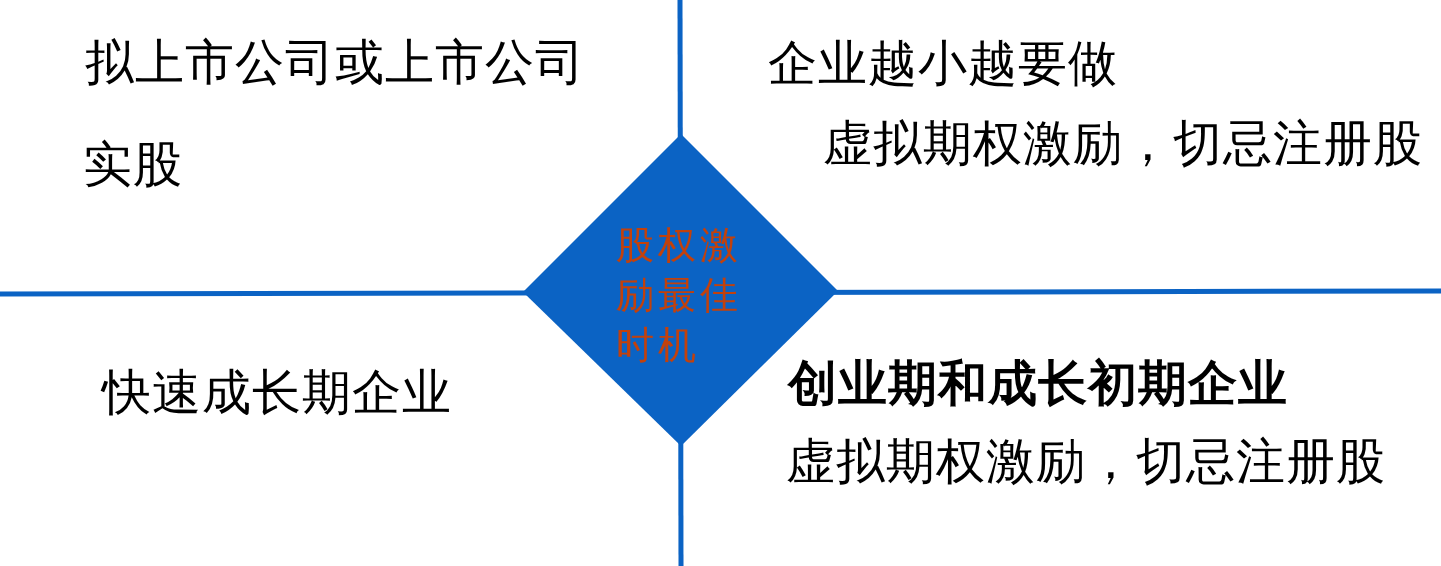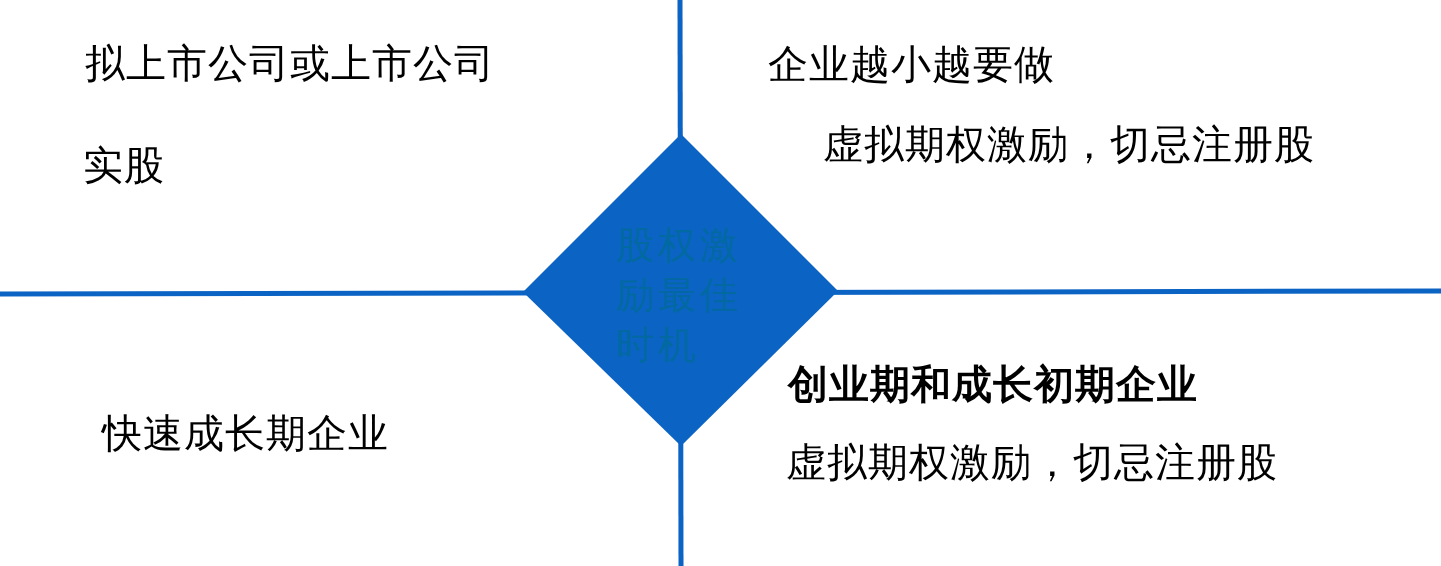--- a/index.html
+++ b/index.html
@@ -21,34 +21,34 @@
       width: 1441px;
       height: 566px;
     }
     svg.axes {
       position: absolute;
       left: 0; top: 0;
     }
     .label {
       position: absolute;
       white-space: nowrap;
-      font-size: 40px;
+      font-size: 49px;
       line-height: 48px;
       letter-spacing: 1px;
       color: #000;
     }
     .center-text {
       position: absolute;
       left: 616px;
       top: 220px;
       width: 135px;
       font-size: 38px;
       line-height: 50px;
       letter-spacing: 4px;
-      color: #0369a1;
+      color: #c2410c;
       white-space: normal;
       word-break: break-all;
     }
   </style>
 </head>
 <body>
 
 <div class="canvas">
 
   <svg class="axes" width="1441" height="566" viewBox="0 0 1441 566">
@@ -61,18 +61,18 @@
   </svg>
 
   <div class="center-text">股权激励最佳时机</div>
 
   <div class="label" style="left:85px; top:39px;">拟上市公司或上市公司</div>
   <div class="label" style="left:768px; top:40px;">企业越小越要做</div>
 
   <div class="label" style="left:83px; top:141px;">实股</div>
   <div class="label" style="left:823px; top:120px;">虚拟期权激励，切忌注册股</div>
 
-  <div class="label" style="left:102px; top:369px;margin-top:40px;">快速成长期企业</div>
+  <div class="label" style="left:102px; top:369px;">快速成长期企业</div>
 
   <div class="label" style="left:788px; top:360px;font-weight:bold;">创业期和成长初期企业</div>
   <div class="label" style="left:786px; top:438px;">虚拟期权激励，切忌注册股</div>
 
 </div>
 
 </body></html>

